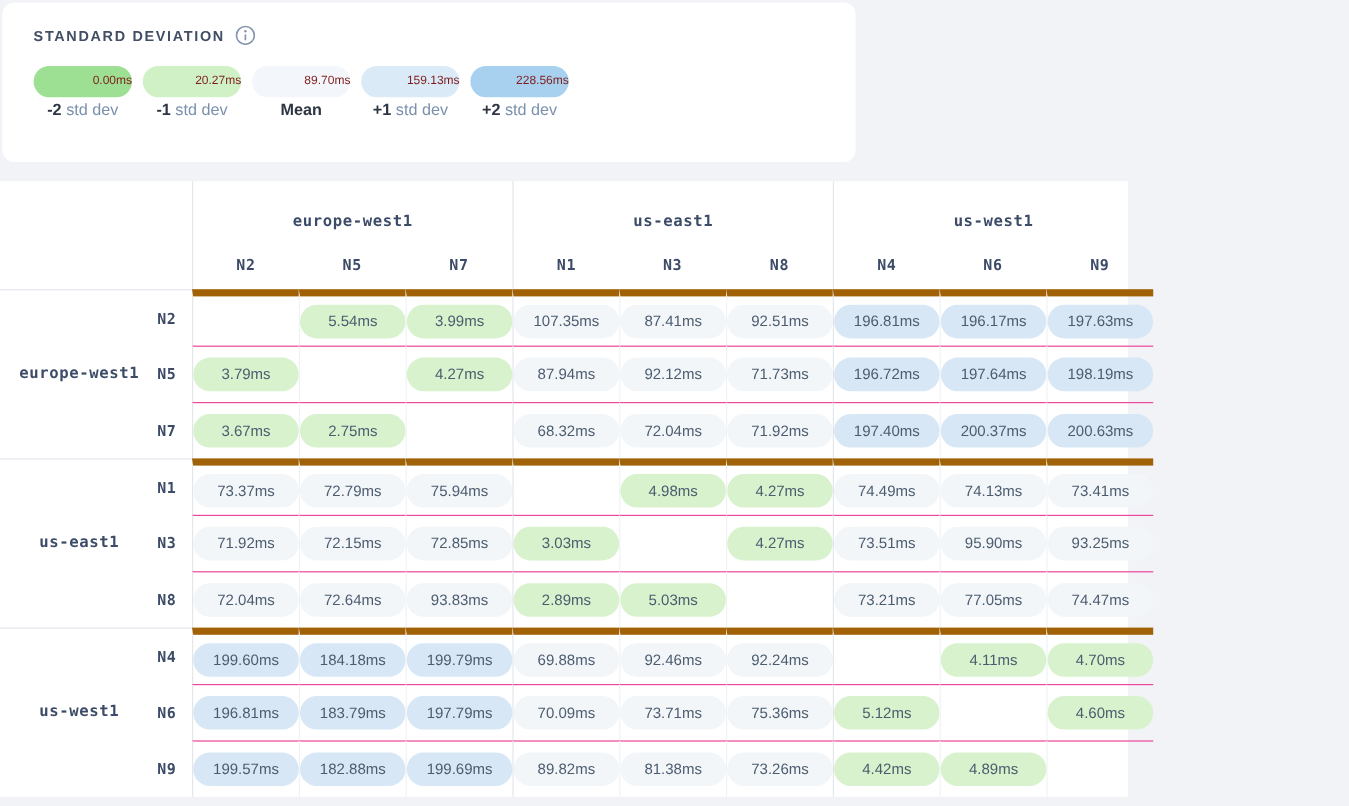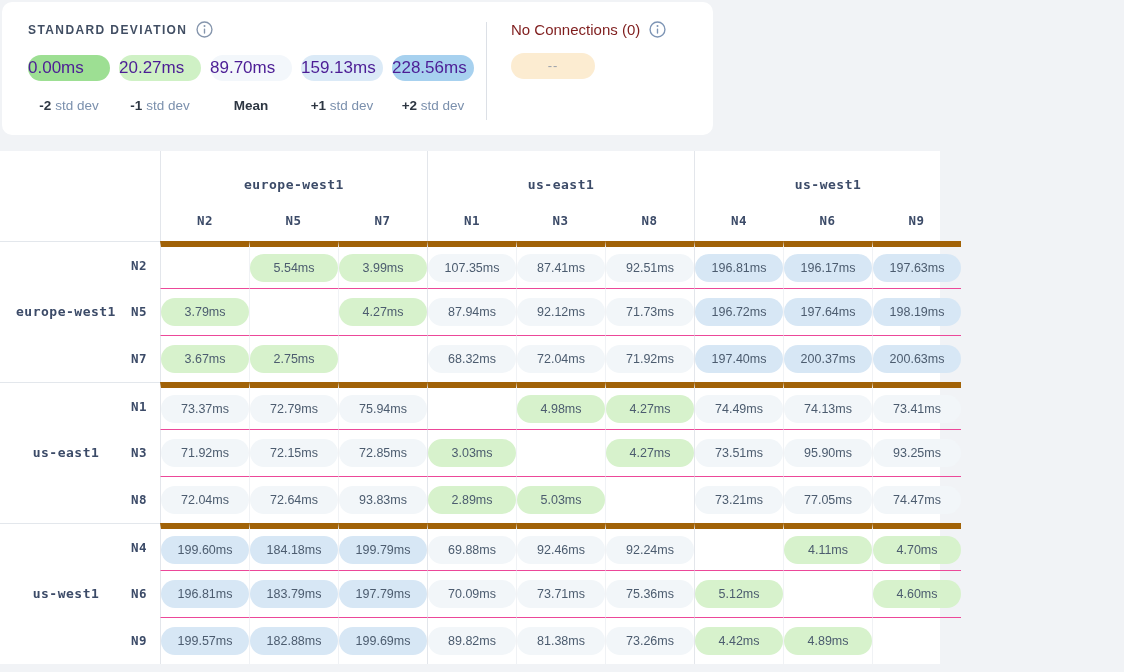--- a/index.html
+++ b/index.html
@@ -10,35 +10,36 @@
     position:relative;
     overflow:hidden;
   }
 
   
   .legend-card {
     position:absolute; left:2px; top:2px;
     width:711px; height:133px;
     background:#ffffff; border-radius:10px;
     display:flex;
+    flex-direction:column;
   }
   .legend-left { padding:19px 0 0 26px; width:484px; }
   .legend-title-row { display:flex; align-items:center; gap:9px; margin-bottom:17px; }
   .legend-title {
     font-size:12px; font-weight:bold; letter-spacing:1.4px;
     color:#414e63;
   }
   .info-icon { width:17px; height:17px; display:block; cursor:pointer; }
   .legend-items { display:flex; gap:9px; }
   .legend-item { width:82px; display:flex; flex-direction:column; align-items:center; }
   .legend-pill {
     width:82px; height:26px; line-height:26px; border-radius:13px;
-    text-align:left; font-size:17px; color:#4c1d95;
-  }
-  .legend-label { margin-top:17px; font-size:13.5px; color:#7b90ad; white-space:nowrap; }
+    text-align:right; font-size:10px; color:#7f1d1d;
+  }
+  .legend-label { margin-top:3px; font-size:13.5px; color:#7b90ad; white-space:nowrap; }
   .legend-label b { color:#2d3642; font-weight:bold; }
   .vdivider { width:1px; background:#dce0e6; margin:20px 0 15px 0; }
   .legend-right { padding:19px 0 0 24px; }
   .nc-title-row { display:flex; align-items:center; gap:9px; margin-bottom:15px; }
   .nc-title { font-size:15px; color:#7f1d1d; }
   .nc-pill {
     width:84px; height:26px; line-height:26px; border-radius:13px;
     background:var(--no-conn, #fcecd1);
     text-align:center; font-size:13px; color:#9aa1ab; letter-spacing:1px;
   }

